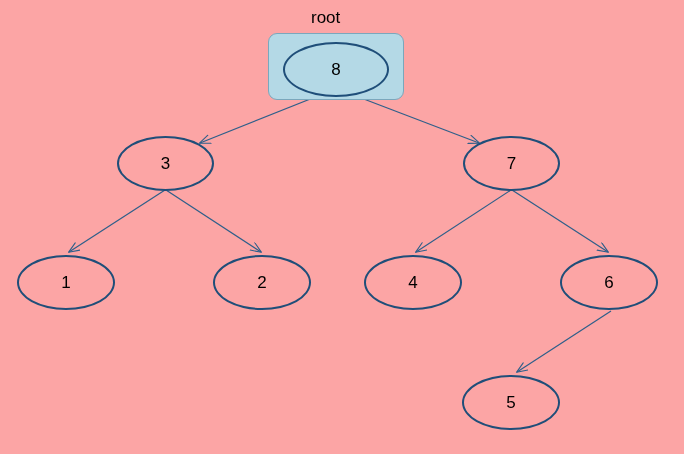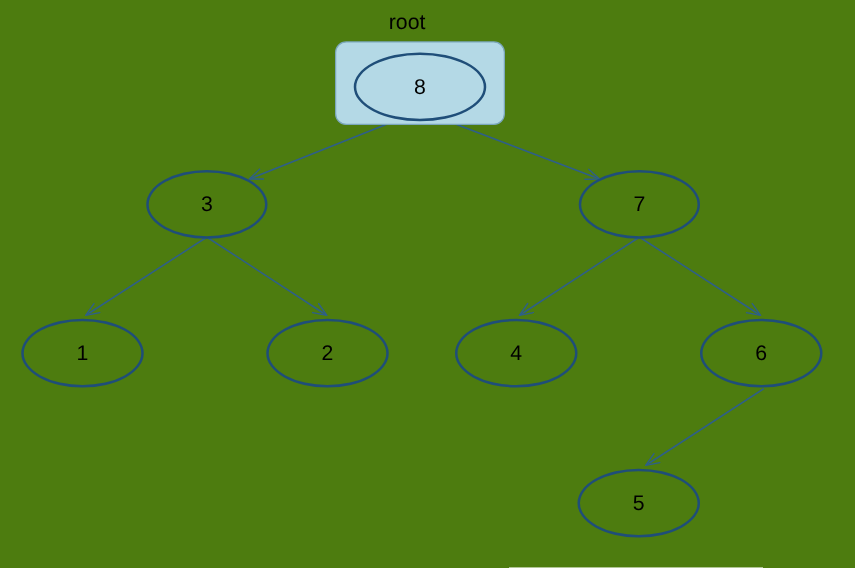--- a/index.html
+++ b/index.html
@@ -7,21 +7,21 @@
     padding: 0;
     background: #ffffff;
   }
   body {
     font-family: "Liberation Sans", sans-serif;
   }
   #canvas {
     position: relative;
     width: 684px;
     height: 454px;
-    background: #4d7c0f;
+    background: #fca5a5;
     overflow: hidden;
   }
   #edges {
     position: absolute;
     left: 0;
     top: 0;
     width: 684px;
     height: 454px;
   }
   .node {

